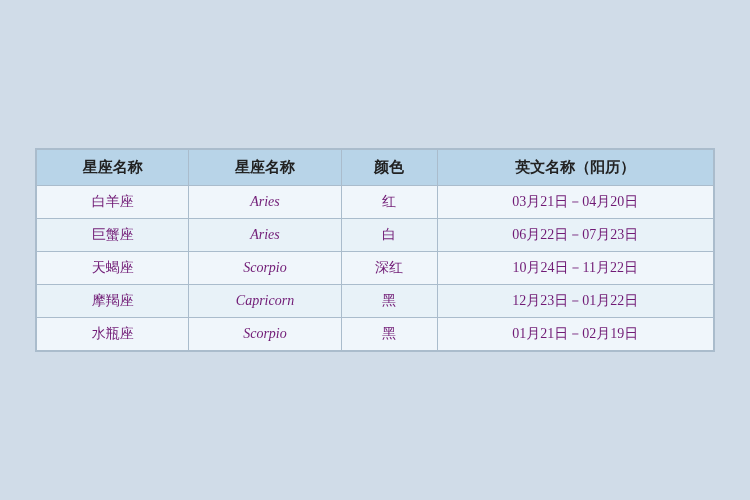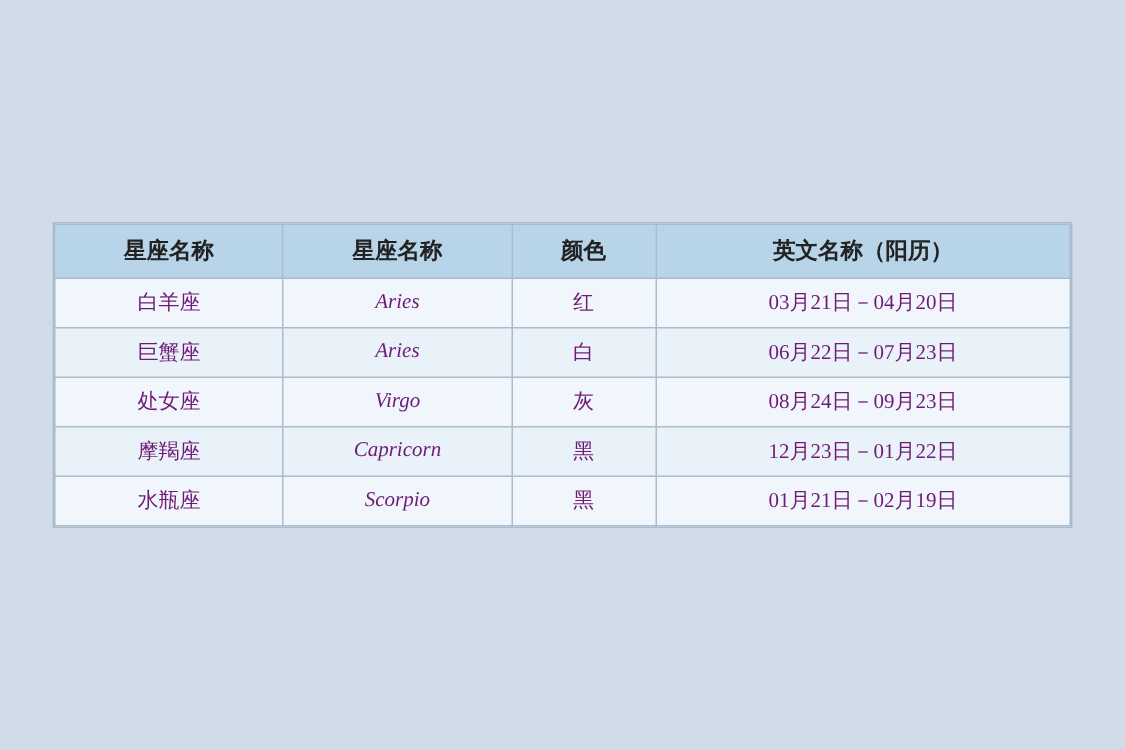--- a/index.html
+++ b/index.html
@@ -87,24 +87,24 @@
           <td>红</td>
           <td>03月21日－04月20日</td>
         </tr>
         <tr>
           <td>巨蟹座</td>
           <td>Aries</td>
           <td>白</td>
           <td>06月22日－07月23日</td>
         </tr>
         <tr>
-          <td>处女座</td>
-          <td>Virgo</td>
-          <td>灰</td>
-          <td>08月24日－09月23日</td>
+          <td>天蝎座</td>
+          <td>Scorpio</td>
+          <td>深红</td>
+          <td>10月24日－11月22日</td>
         </tr>
         <tr>
           <td>摩羯座</td>
           <td>Capricorn</td>
           <td>黑</td>
           <td>12月23日－01月22日</td>
         </tr>
         <tr>
           <td>水瓶座</td>
           <td>Scorpio</td>

